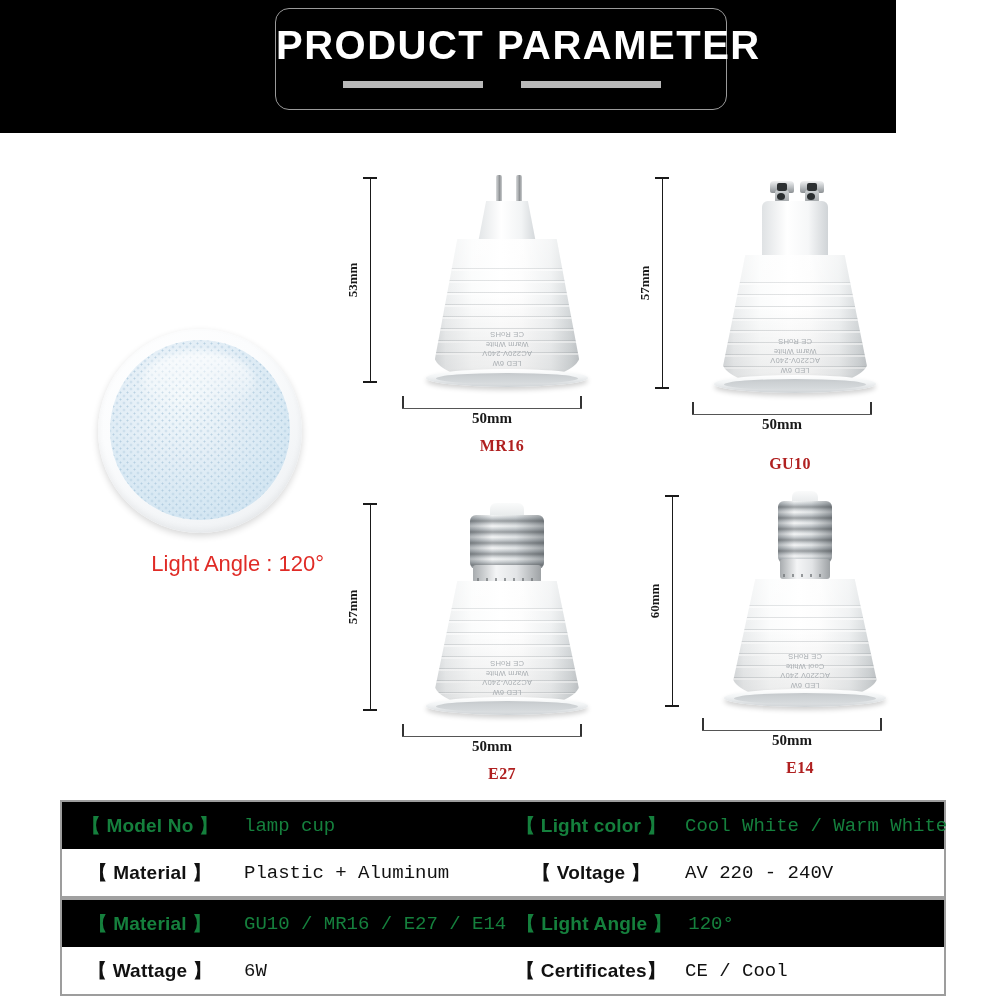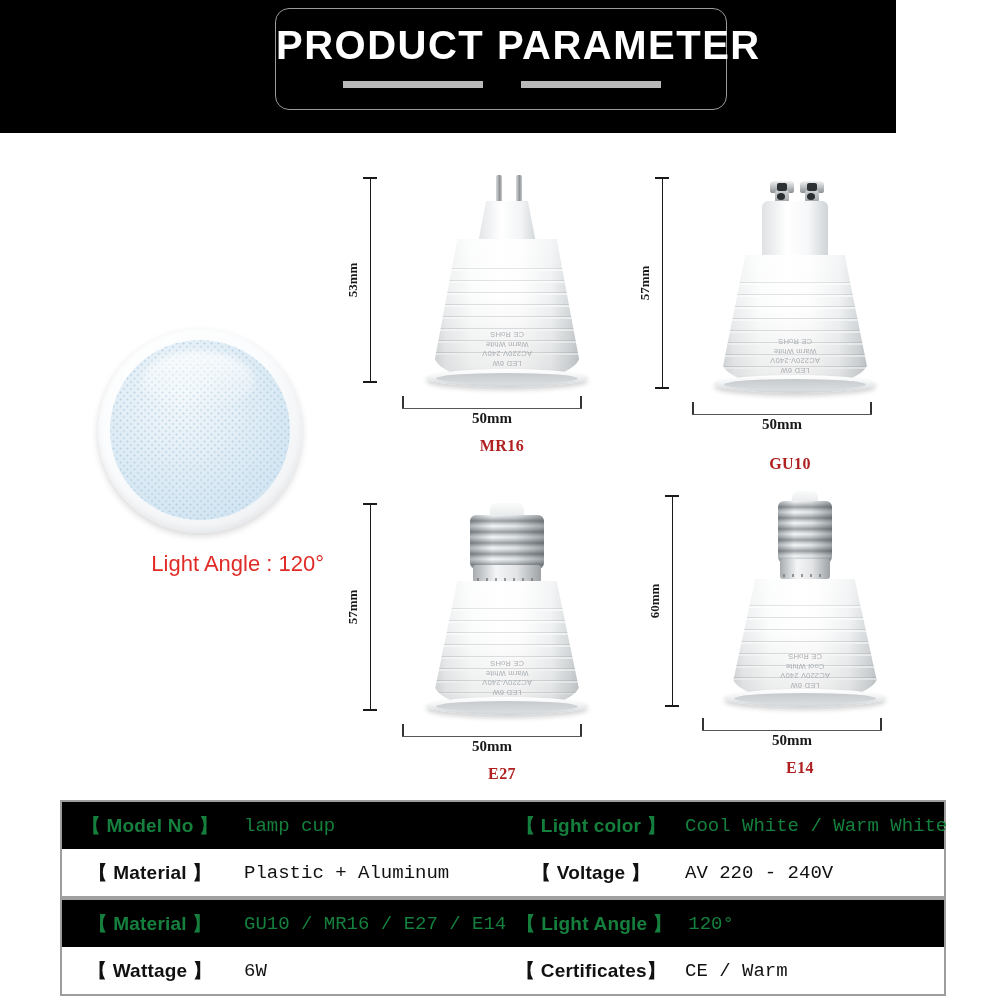--- a/index.html
+++ b/index.html
@@ -450,18 +450,18 @@
         <div class="spec-val">120°</div>
       </div>
     </div>
     <div class="spec-row light">
       <div class="spec-half">
         <div class="spec-key">【 Wattage 】</div>
         <div class="spec-val">6W</div>
       </div>
       <div class="spec-half">
         <div class="spec-key">【 Certificates】</div>
-        <div class="spec-val">CE / Warm</div>
+        <div class="spec-val">CE / Cool</div>
       </div>
     </div>
   </div>
 
 </div>
 
 </body></html>

